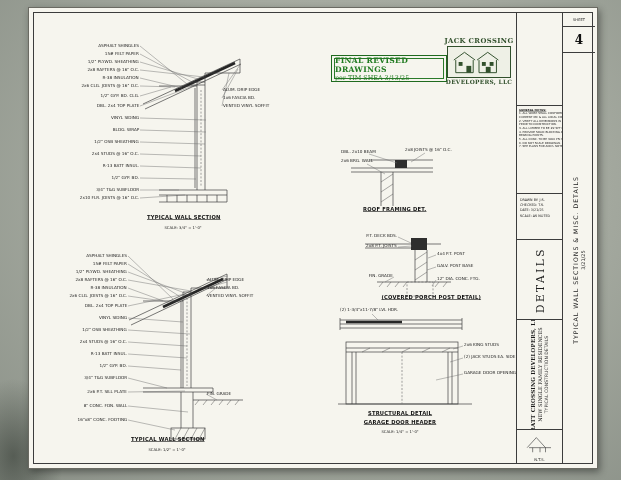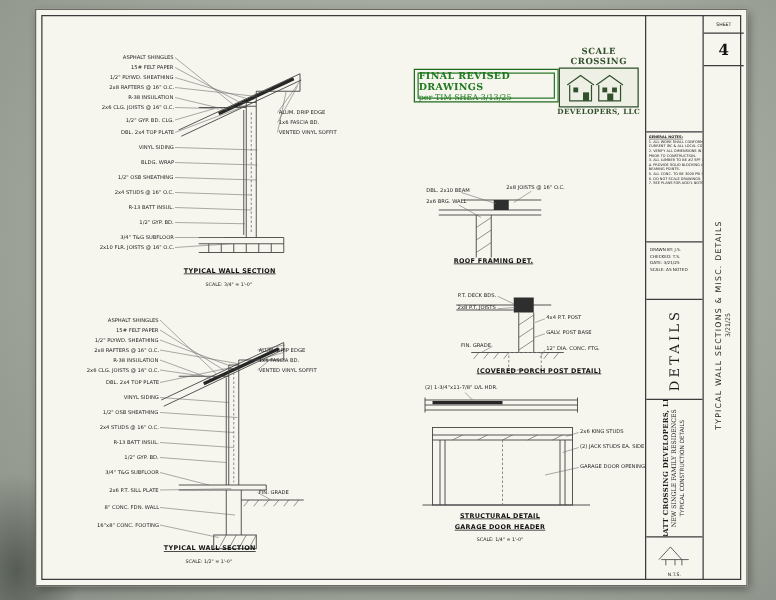--- a/index.html
+++ b/index.html
@@ -76,21 +76,21 @@
     <div class="tbv v2"></div>
 
     <div class="stamp">
       <div class="stamp-in">
         <div class="stamp-l1">FINAL REVISED DRAWINGS</div>
         <div class="stamp-l2">per TIM SHEA  3/13/25</div>
       </div>
     </div>
 
     <div class="logo">
-      <div class="logo-title">SCALE CROSSING</div>
+      <div class="logo-title">JACK CROSSING</div>
       <div class="logo-art">
         <svg viewBox="0 0 64 30" width="62" height="30">
           <path class="lg" d="M6 13L17 5L28 13M8 13V26H26V13M30 13L41 5L52 13M32 13V26H50V13"></path>
           <rect class="lgf" x="11" y="15" width="4" height="4"></rect>
           <rect class="lgf" x="19" y="19" width="5" height="7"></rect>
           <rect class="lgf" x="35" y="15" width="4" height="4"></rect>
           <rect class="lgf" x="43" y="15" width="4" height="4"></rect>
           <rect class="lgf" x="39" y="20" width="5" height="6"></rect>
         </svg>
       </div>

